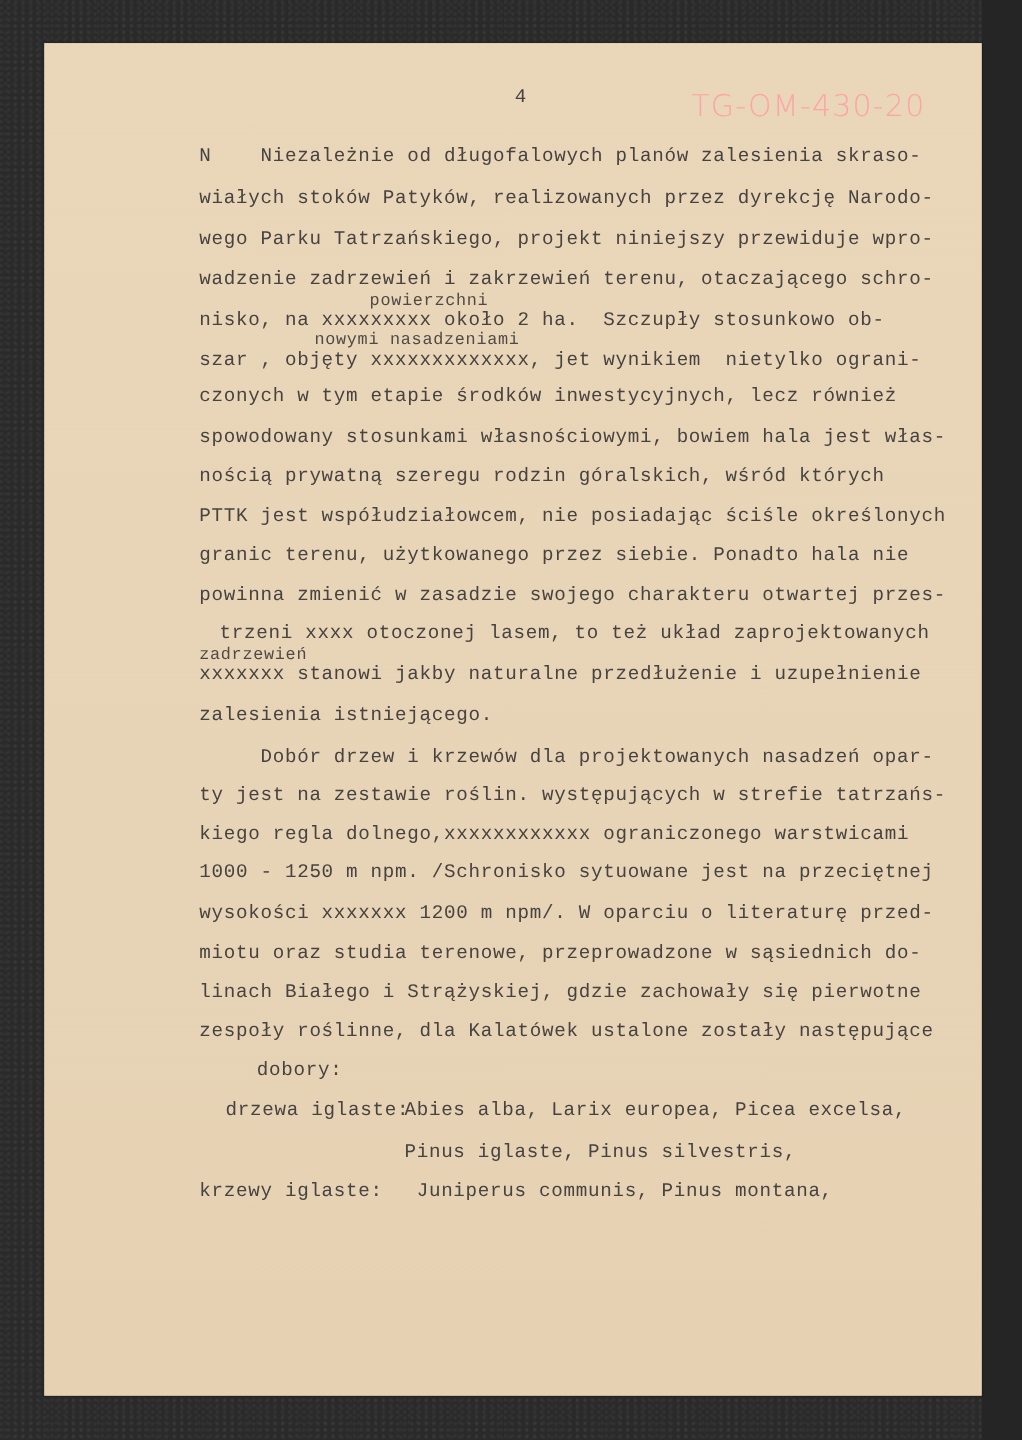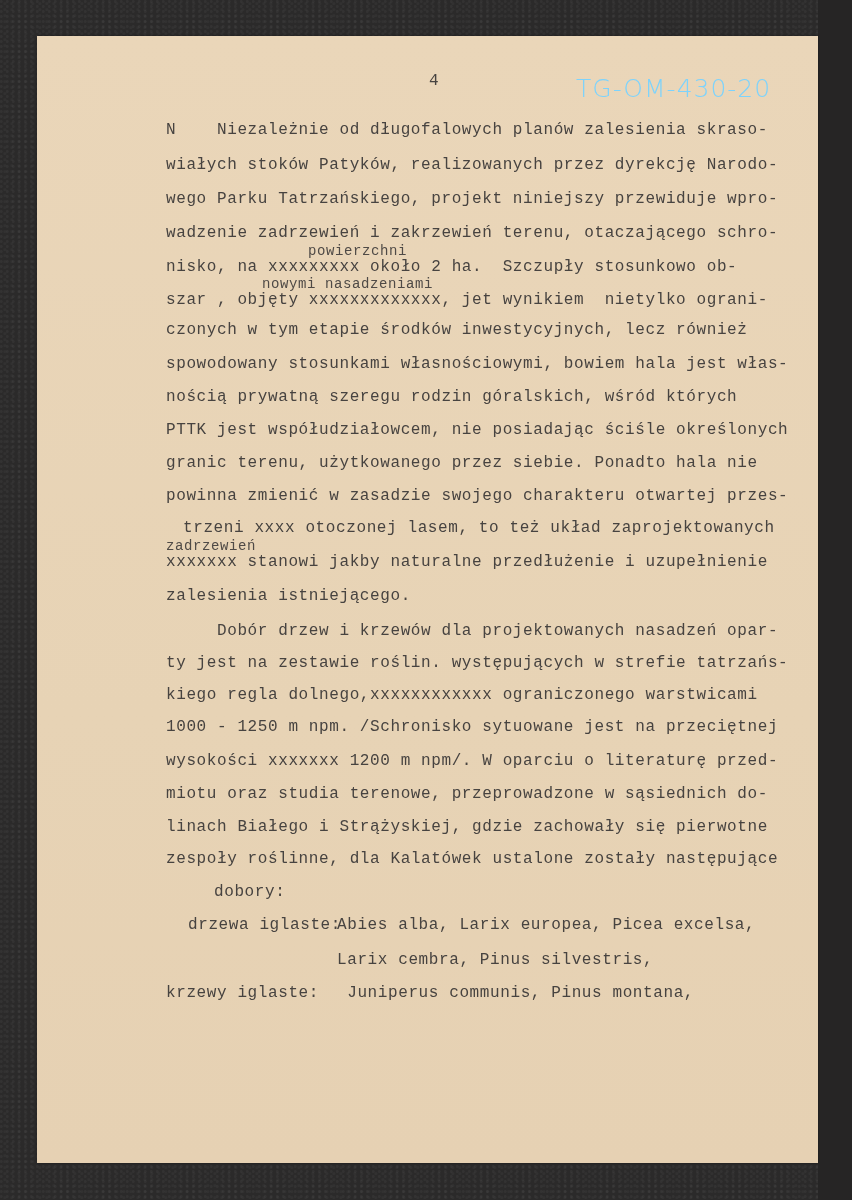--- a/index.html
+++ b/index.html
@@ -12,21 +12,21 @@
     background-size: 6px 5px, 7px 6px;
   }
   .rightstrip { position:absolute; left:818px; top:0; width:34px; height:1200px; background:#262525; }
   .paper {
     position:absolute; left:37px; top:36px; width:781px; height:1127px;
     background:#e8d4b7;
     background-image: linear-gradient(180deg, #ead6b9 0%, #e7d3b5 60%, #e6d1b3 100%);
     box-shadow: 0 0 2px rgba(0,0,0,0.4);
   }
   .tw { position:absolute; font-family:"Liberation Mono","DejaVu Sans Mono", monospace; color:#474340; white-space:pre; font-size:16px; letter-spacing:0.6px; line-height:1; }
-  .hand { position:absolute; font-family:"DejaVu Sans", sans-serif; color:#7dd3fc; font-size:25px; letter-spacing:1px; font-weight:300; }
+  .hand { position:absolute; font-family:"DejaVu Sans", sans-serif; color:#fca5a5; font-size:25px; letter-spacing:1px; font-weight:300; }
   .pagenum { position:absolute; font-family:"Liberation Mono", monospace; color:#474340; font-size:16px; }
   .ins { font-size:14px; color:#4f4a46; }
 </style>
 </head>
 <body>
 
 <div class="rightstrip"></div>
 <div class="paper"></div>
 
 <div class="pagenum" style="left:429px;top:72px;">4</div>
@@ -56,15 +56,15 @@
 <div class="tw" style="left:166px;top:687px;">kiego regla dolnego,xxxxxxxxxxxx ograniczonego warstwicami</div>
 <div class="tw" style="left:166px;top:719px;">1000 - 1250 m npm. /Schronisko sytuowane jest na przeciętnej</div>
 <div class="tw" style="left:166px;top:753px;">wysokości xxxxxxx 1200 m npm/. W oparciu o literaturę przed-</div>
 <div class="tw" style="left:166px;top:786px;">miotu oraz studia terenowe, przeprowadzone w sąsiednich do-</div>
 <div class="tw" style="left:166px;top:819px;">linach Białego i Strążyskiej, gdzie zachowały się pierwotne</div>
 <div class="tw" style="left:166px;top:851px;">zespoły roślinne, dla Kalatówek ustalone zostały następujące</div>
 <div class="tw" style="left:166px;top:884px;margin-left:48px;">dobory:</div>
 
 <div class="tw" style="left:166px;top:917px;margin-left:22px;">drzewa iglaste:</div>
 <div class="tw" style="left:337px;top:917px;">Abies alba, Larix europea, Picea excelsa,</div>
-<div class="tw" style="left:337px;top:952px;">Larix cembra, Pinus silvestris,</div>
+<div class="tw" style="left:337px;top:952px;">Pinus iglaste, Pinus silvestris,</div>
 <div class="tw" style="left:166px;top:985px;">krzewy iglaste:</div>
 <div class="tw" style="left:337px;top:985px;"> Juniperus communis, Pinus montana,</div>
 
 </body></html>

